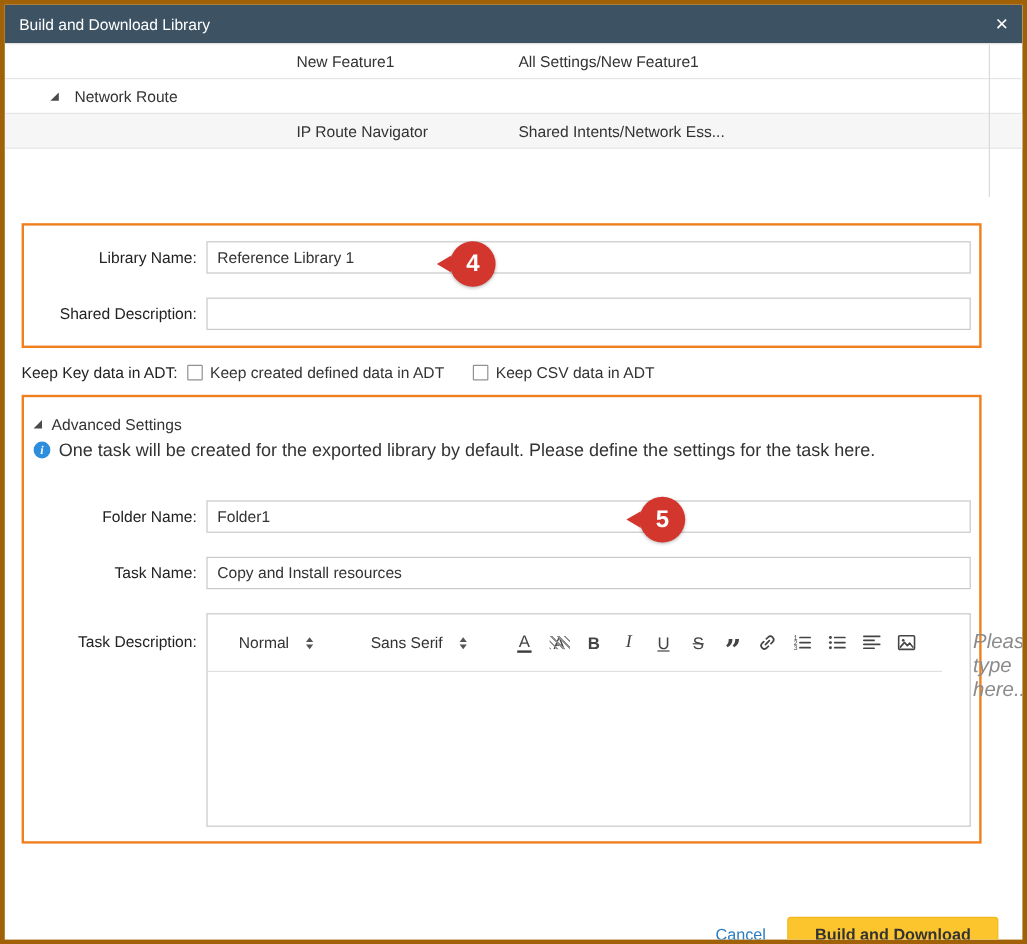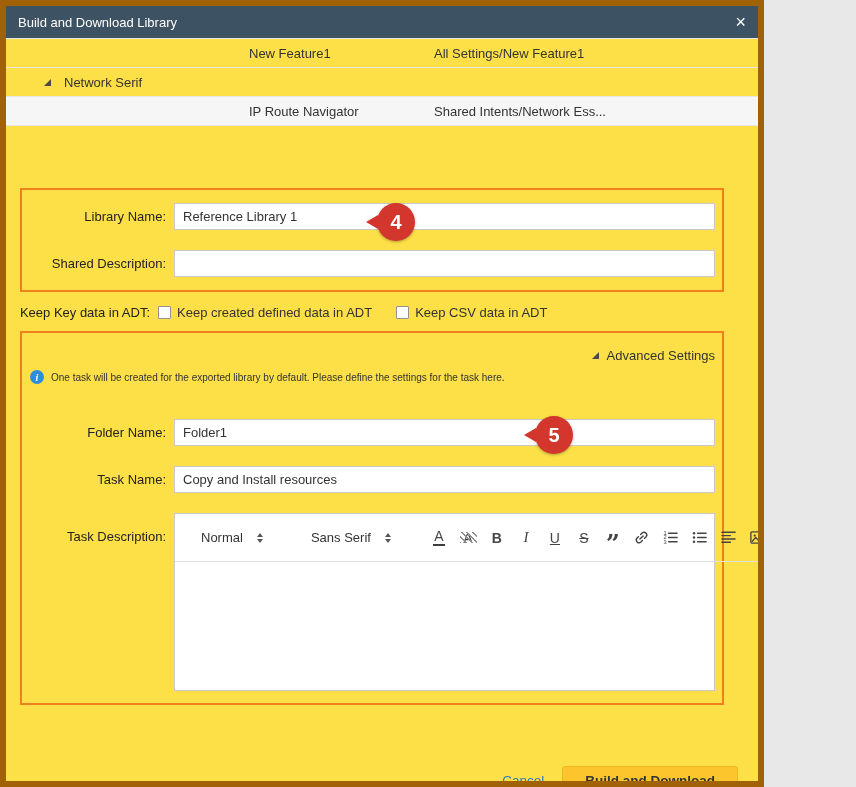--- a/index.html
+++ b/index.html
@@ -1,19 +1,19 @@
 <!DOCTYPE html>
 <html><head>
 <meta charset="utf-8">
 <style>
   * { box-sizing: border-box; }
   html,body { margin:0; padding:0; background:#e8e8e8; }
   .dialog{
-    position:relative; width:764px; height:787px; background:#fde047;
-    border:6px solid #a16207; overflow:hidden;
+    position:relative; width:856px; height:787px; background:#ffffff;
+    border:4px solid #a16207; overflow:hidden;
     font-family:"Liberation Sans","DejaVu Sans",sans-serif; font-size:13px; color:#333;
   }
   
   .titlebar{height:32px;background:#3d5262;display:flex;align-items:center;padding:0 12px;}
   .titlebar .title{color:#fff;font-size:13px;}
   .titlebar .close{margin-left:auto;color:#fff;font-size:18px;line-height:1;cursor:pointer;}
   
   .tree{border-top:1px solid #e6e6e6;}
   .t-row{height:29px;display:flex;align-items:center;border-bottom:1px solid #e6e6e6;}
   .t-row.shaded{background:#f6f6f6;}
@@ -31,27 +31,27 @@
   .form-row{display:flex;align-items:center;}
   .form-row + .form-row{margin-top:20px;}
   .f-label{width:152px;text-align:right;padding-right:8px;flex:none;color:#222;}
   .f-input{flex:1;height:27px;border:1px solid #c9c9c9;padding:0 8px;
     font:13px "Liberation Sans","DejaVu Sans",sans-serif;color:#333;min-width:0;outline:none;background:#fff;}
   
   .adt-row{display:flex;align-items:center;margin-top:12px;height:16px;}
   .cb-group{display:flex;align-items:center;margin-right:24px;cursor:pointer;}
   .checkbox{width:13px;height:13px;border:1px solid #919191;background:#fff;margin-right:6px;flex:none;border-radius:1px;}
   
-  .adv-header{display:flex;align-items:center;padding-left:8px;height:16px;justify-content:flex-end;}
+  .adv-header{display:flex;align-items:center;padding-left:8px;height:16px;}
   .adv-header .tri{margin-right:8px;}
   .info-row{display:flex;align-items:center;padding-left:8px;margin-top:6px;height:16px;}
   .info-icon{width:14px;height:14px;border-radius:50%;background:#2e8ede;color:#fff;font-size:10px;
     font-weight:bold;font-style:italic;font-family:"Liberation Serif","DejaVu Serif",serif;
     display:flex;align-items:center;justify-content:center;margin-right:7px;flex:none;}
-  .info-text{font-size:10px;}
+  .info-text{font-size:15px;}
   .adv-first-row{margin-top:34px;}
   .desc-row{margin-top:16px;align-items:flex-start;border-radius:20px;}
   .desc-row .f-label{padding-top:16px;}
   
   .editor{flex:1;min-width:0;border:1px solid #c9c9c9;height:178px;display:flex;flex-direction:row;background:#fff;}
   .toolbar{height:48px;flex:none;display:flex;align-items:center;border-bottom:1px solid #e0e0e0;padding:0 10px 0 26px;}
   .dd{display:flex;align-items:center;cursor:pointer;}
   .dd.format{margin-right:48px;}
   .dd.font{margin-right:38px;}
   .updown{display:flex;flex-direction:column;margin-left:14px;row-gap:2px;}
@@ -96,21 +96,21 @@
     <span class="close">×</span>
   </div>
 
   <div class="tree">
     <div class="t-row">
       <span class="name-cell">New Feature1</span>
       <span class="path-cell">All Settings/New Feature1</span>
     </div>
     <div class="t-row group">
       <span class="tri"></span>
-      <span class="group-label">Network Serif</span>
+      <span class="group-label">Network Route</span>
     </div>
     <div class="t-row shaded">
       <span class="name-cell">IP Route Navigator</span>
       <span class="path-cell">Shared Intents/Network Ess...</span>
     </div>
   </div>
   <div class="scroll-track"></div>
 
   <div class="hl-box box1">
     <div class="form-row">

